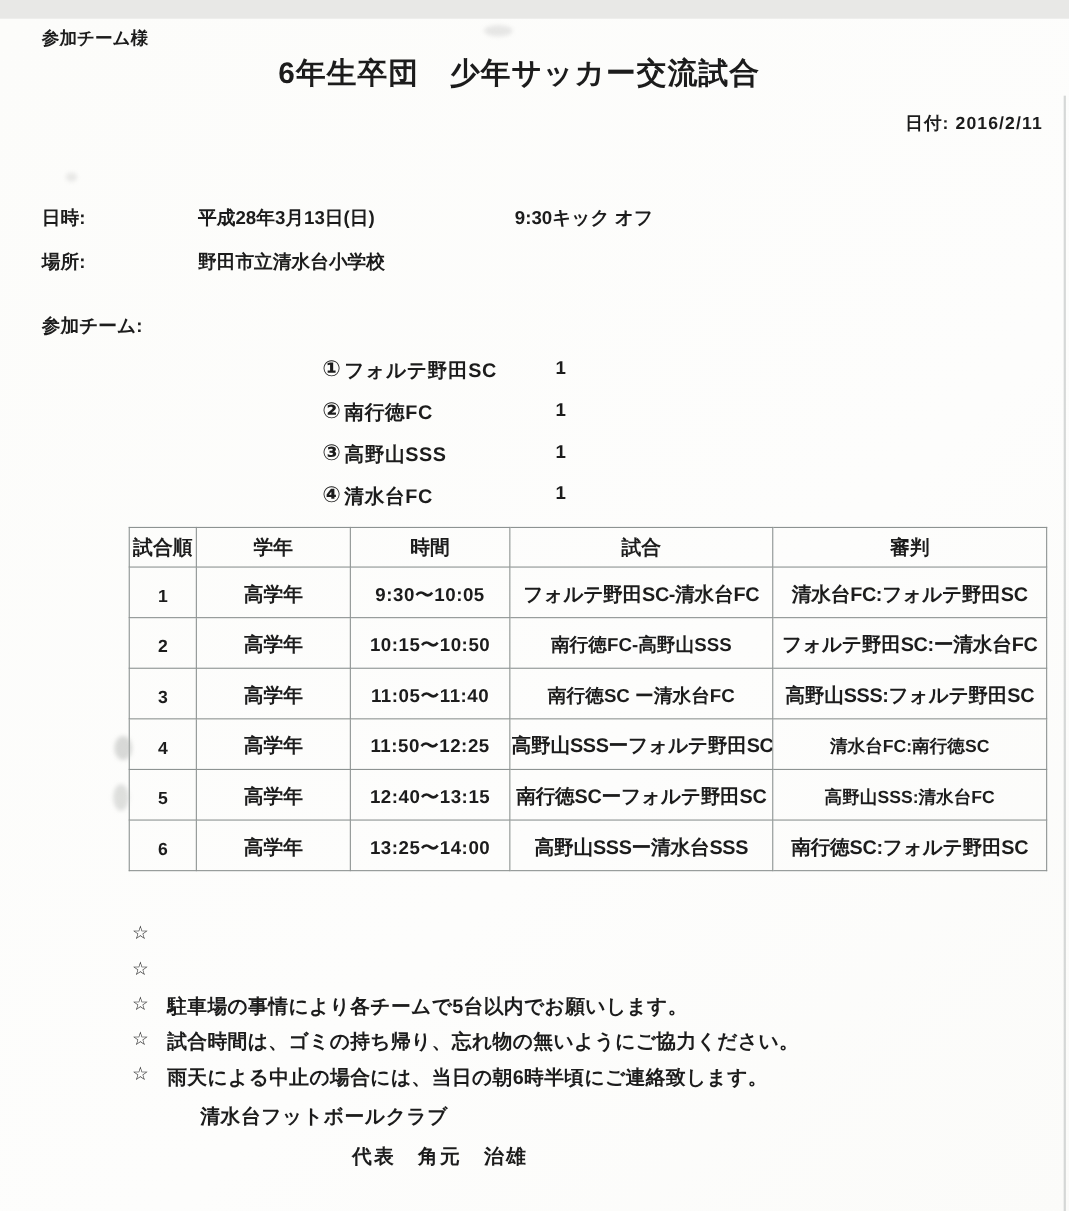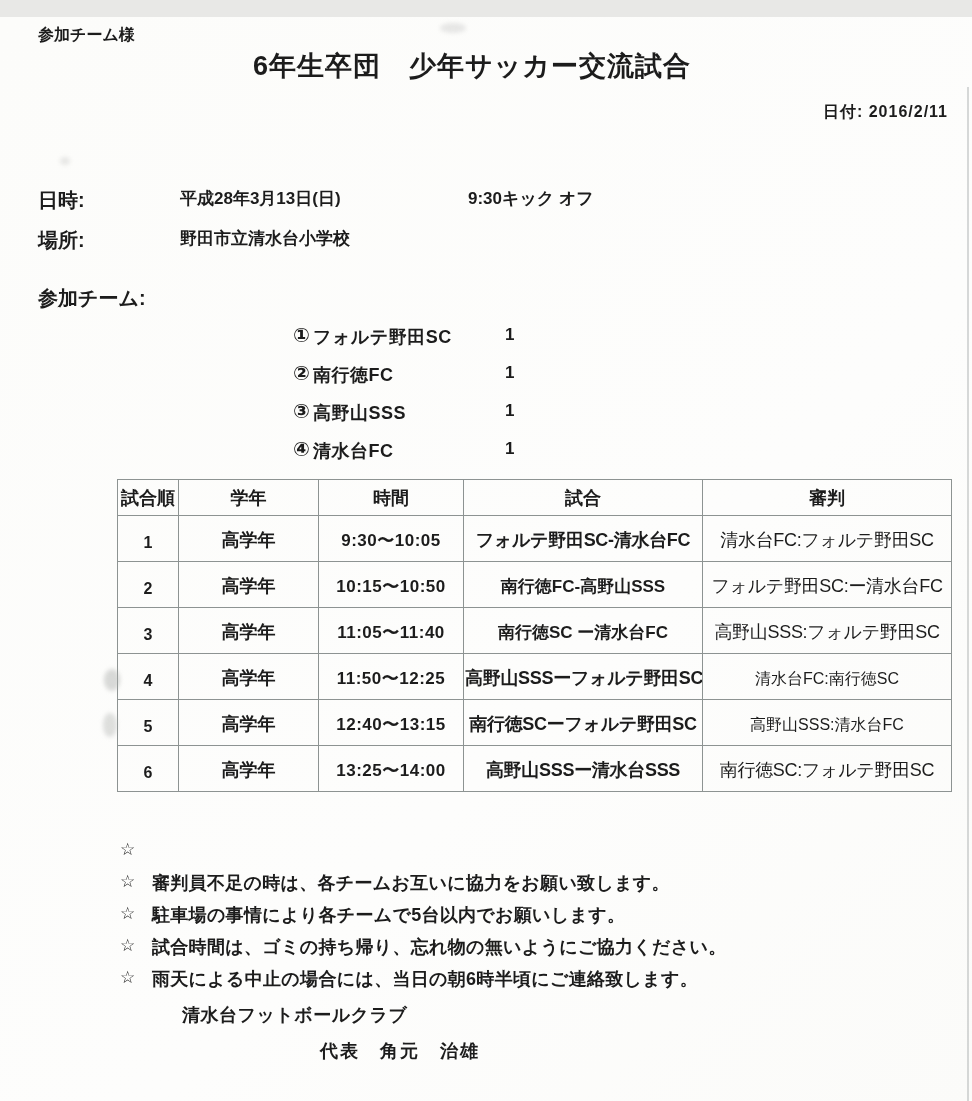--- a/index.html
+++ b/index.html
@@ -7,21 +7,21 @@
   .page{
     position:relative;width:972px;height:1101px;margin:17px auto;
     background:linear-gradient(135deg,#fcfcfa 0%,#fdfdfc 60%,#fbfbf9 100%);
     color:#1c1c1c;overflow:hidden;
   }
   .abs{position:absolute;white-space:nowrap;}
   .recipient{left:38px;top:8px;font-size:16px;font-weight:700;}
   .title{left:0;top:31px;width:100%;text-align:center;font-size:27px;font-weight:700;
          letter-spacing:1px;transform:translateX(-14px);}
   .docdate{top:85px;right:24px;font-size:16px;font-weight:700;letter-spacing:1px;}
-  .label{font-size:20px;font-weight:700;}
+  .label{font-size:17px;font-weight:700;}
   .value{font-size:17px;font-weight:700;}
   .pos-dt-label{left:38px;top:170px;}
   .pos-dt-value{left:180px;top:170px;}
   .pos-kickoff{left:468px;top:170px;}
   .pos-pl-label{left:38px;top:210px;}
   .pos-pl-value{left:180px;top:210px;}
   .pos-teams-label{left:38px;top:268px;}
 
   .team-list{left:293px;top:300px;width:340px;}
   .team-row{position:relative;height:38px;}
@@ -35,21 +35,21 @@
   }
   table.schedule th,table.schedule td{
     border:1px solid #8d9392;text-align:center;overflow:hidden;white-space:nowrap;
   }
   table.schedule th{height:36px;font-size:18px;font-weight:700;vertical-align:middle;}
   table.schedule td{height:46px;vertical-align:bottom;padding-bottom:9px;}
   td.c0{font-size:16px;font-weight:700;}
   td.c1{font-size:18px;font-weight:700;}
   td.c2{font-size:17px;font-weight:700;letter-spacing:.5px;}
   td.c3{font-size:17px;font-weight:700;}
-  td.c4{font-size:16px;font-weight:400;}
+  td.c4{font-size:16px;font-weight:700;}
   td.c3.long,td.c4.long{font-size:18px;letter-spacing:-.3px;}
 
   .notes{left:120px;top:822px;}
   .note-row{display:flex;align-items:flex-start;height:32px;}
   .note-star{width:32px;font-size:17px;font-weight:700;}
   .note-text{font-size:18px;font-weight:700;letter-spacing:.3px;}
   .club{left:182px;top:986px;font-size:18px;font-weight:700;letter-spacing:.5px;}
   .rep{left:320px;top:1022px;font-size:18px;font-weight:700;letter-spacing:2px;}
 
   
@@ -162,21 +162,20 @@
         </tr>
       </tbody>
   </table>
 
   <div class="abs notes" id="notes">
       <div class="note-row">
         <span class="note-star">☆</span>
       </div>
       <div class="note-row">
         <span class="note-star">☆</span>
-        <span class="note-text">審判員不足の時は、各チームお互いに協力をお願い致します。</span>
       </div>
       <div class="note-row">
         <span class="note-star">☆</span>
         <span class="note-text">駐車場の事情により各チームで5台以内でお願いします。</span>
       </div>
       <div class="note-row">
         <span class="note-star">☆</span>
         <span class="note-text">試合時間は、ゴミの持ち帰り、忘れ物の無いようにご協力ください。</span>
       </div>
       <div class="note-row">

